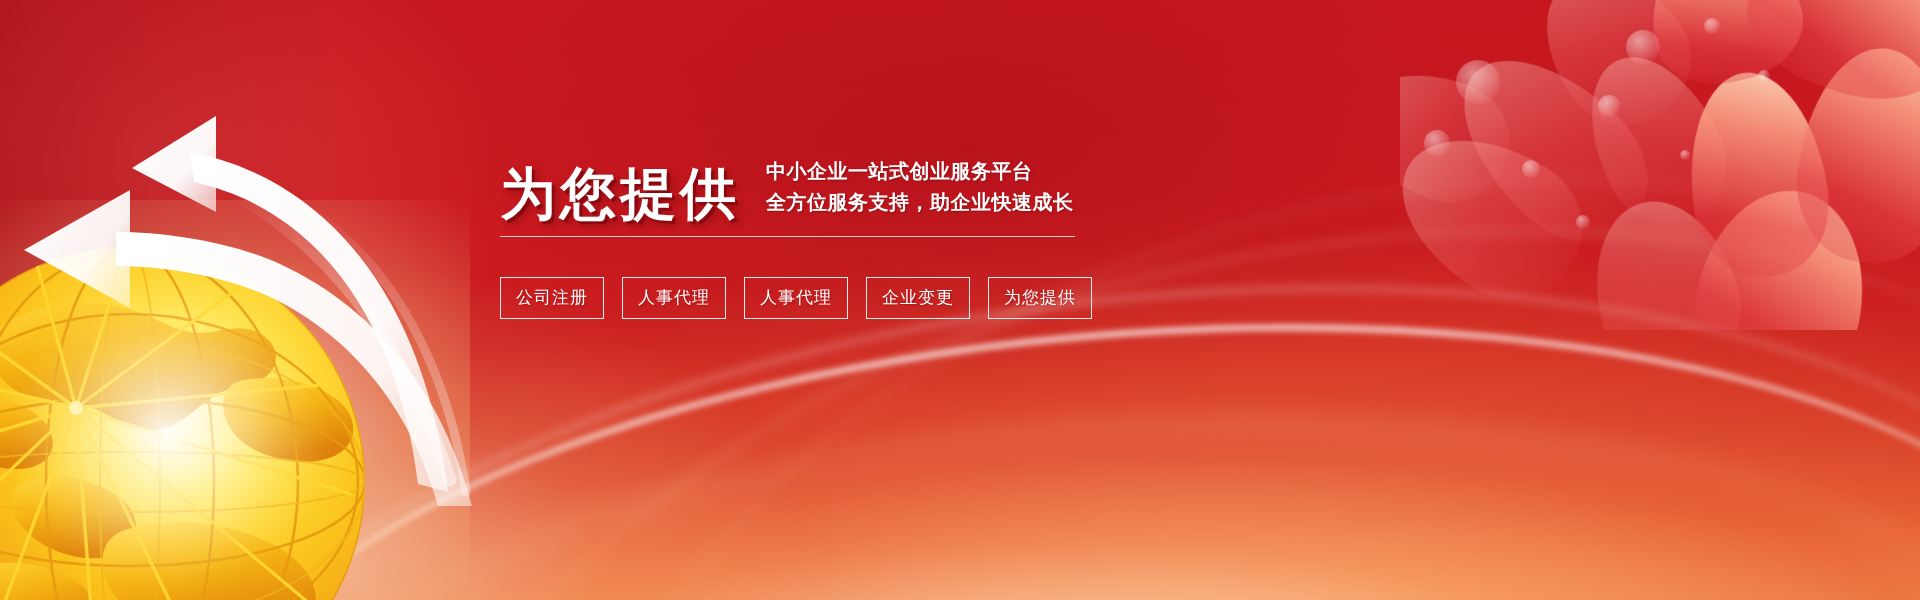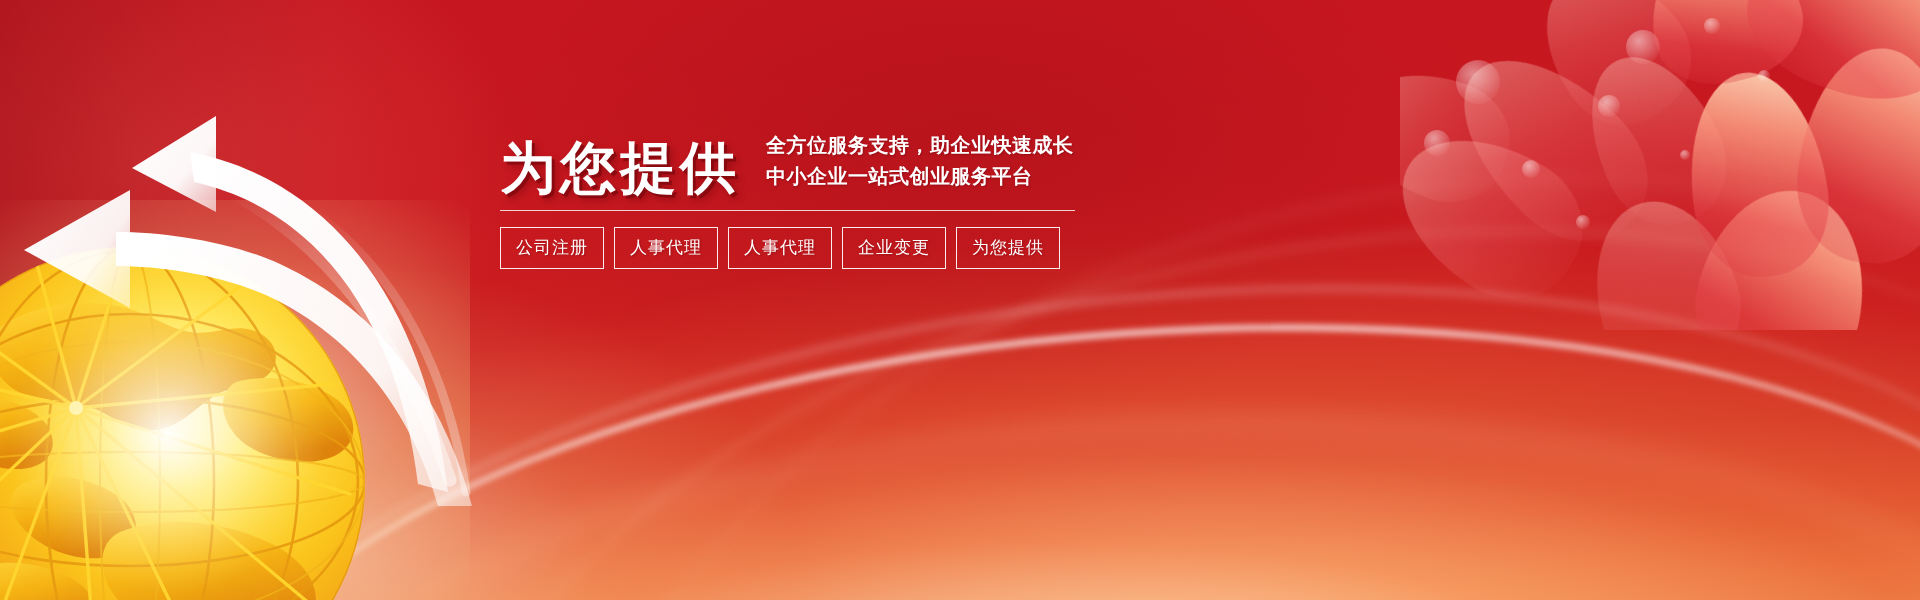--- a/index.html
+++ b/index.html
@@ -120,21 +120,21 @@
     overflow:hidden; pointer-events:none;
   }
   .globe-glow {
     position:absolute; left:-170px; top:200px; width:640px; height:470px;
     background:radial-gradient(ellipse at 62% 42%, rgba(255,255,235,0.62) 0%, rgba(255,225,150,0.30) 33%, rgba(255,170,80,0.0) 66%);
     pointer-events:none;
   }
 
   
   .content {
-    position:absolute; left:500px; top:130px; width:600px;
+    position:absolute; left:500px; top:156px; width:600px;
   }
   .headline-row {
     display:flex; align-items:flex-end; gap:26px;
   }
   .headline {
     font-size:56px;
     font-weight:bold;
     color:#ffffff;
     letter-spacing:4px;
     line-height:1.02;
@@ -152,22 +152,22 @@
     line-height:1.55;
     white-space:nowrap;
     text-shadow:1px 1px 2px rgba(120,8,14,0.55);
   }
   .divider {
     margin-top:14px;
     width:575px; height:1px;
     background:rgba(255,255,255,0.80);
   }
   .tags {
-    margin-top:16px;
-    display:flex; gap:10px;
+    margin-top:40px;
+    display:flex; gap:18px;
   }
   .tag {
     border:1px solid rgba(255,255,255,0.92);
     color:#ffffff;
     font-size:17px;
     letter-spacing:1px;
     padding:8px 15px 9px;
     white-space:nowrap;
     background:transparent;
     text-shadow:1px 1px 2px rgba(120,8,14,0.50);
@@ -341,22 +341,22 @@
       <path d="M150 130 L 150 248 L 44 190 Z" fill="url(#arrGrad2)"></path>
     </g>
   </svg>
 
   <div class="content">
 
     <div class="headline-row">
       <div class="headline">为您提供</div>
 
       <div class="subtitle">
+        <div class="subtitle-line">中小企业一站式创业服务平台</div>
         <div class="subtitle-line">全方位服务支持，助企业快速成长</div>
-        <div class="subtitle-line">中小企业一站式创业服务平台</div>
       </div>
     </div>
 
     <div class="divider"></div>
 
     <div class="tags">
       <div class="tag">公司注册</div>
       <div class="tag">人事代理</div>
       <div class="tag">人事代理</div>
       <div class="tag">企业变更</div>

